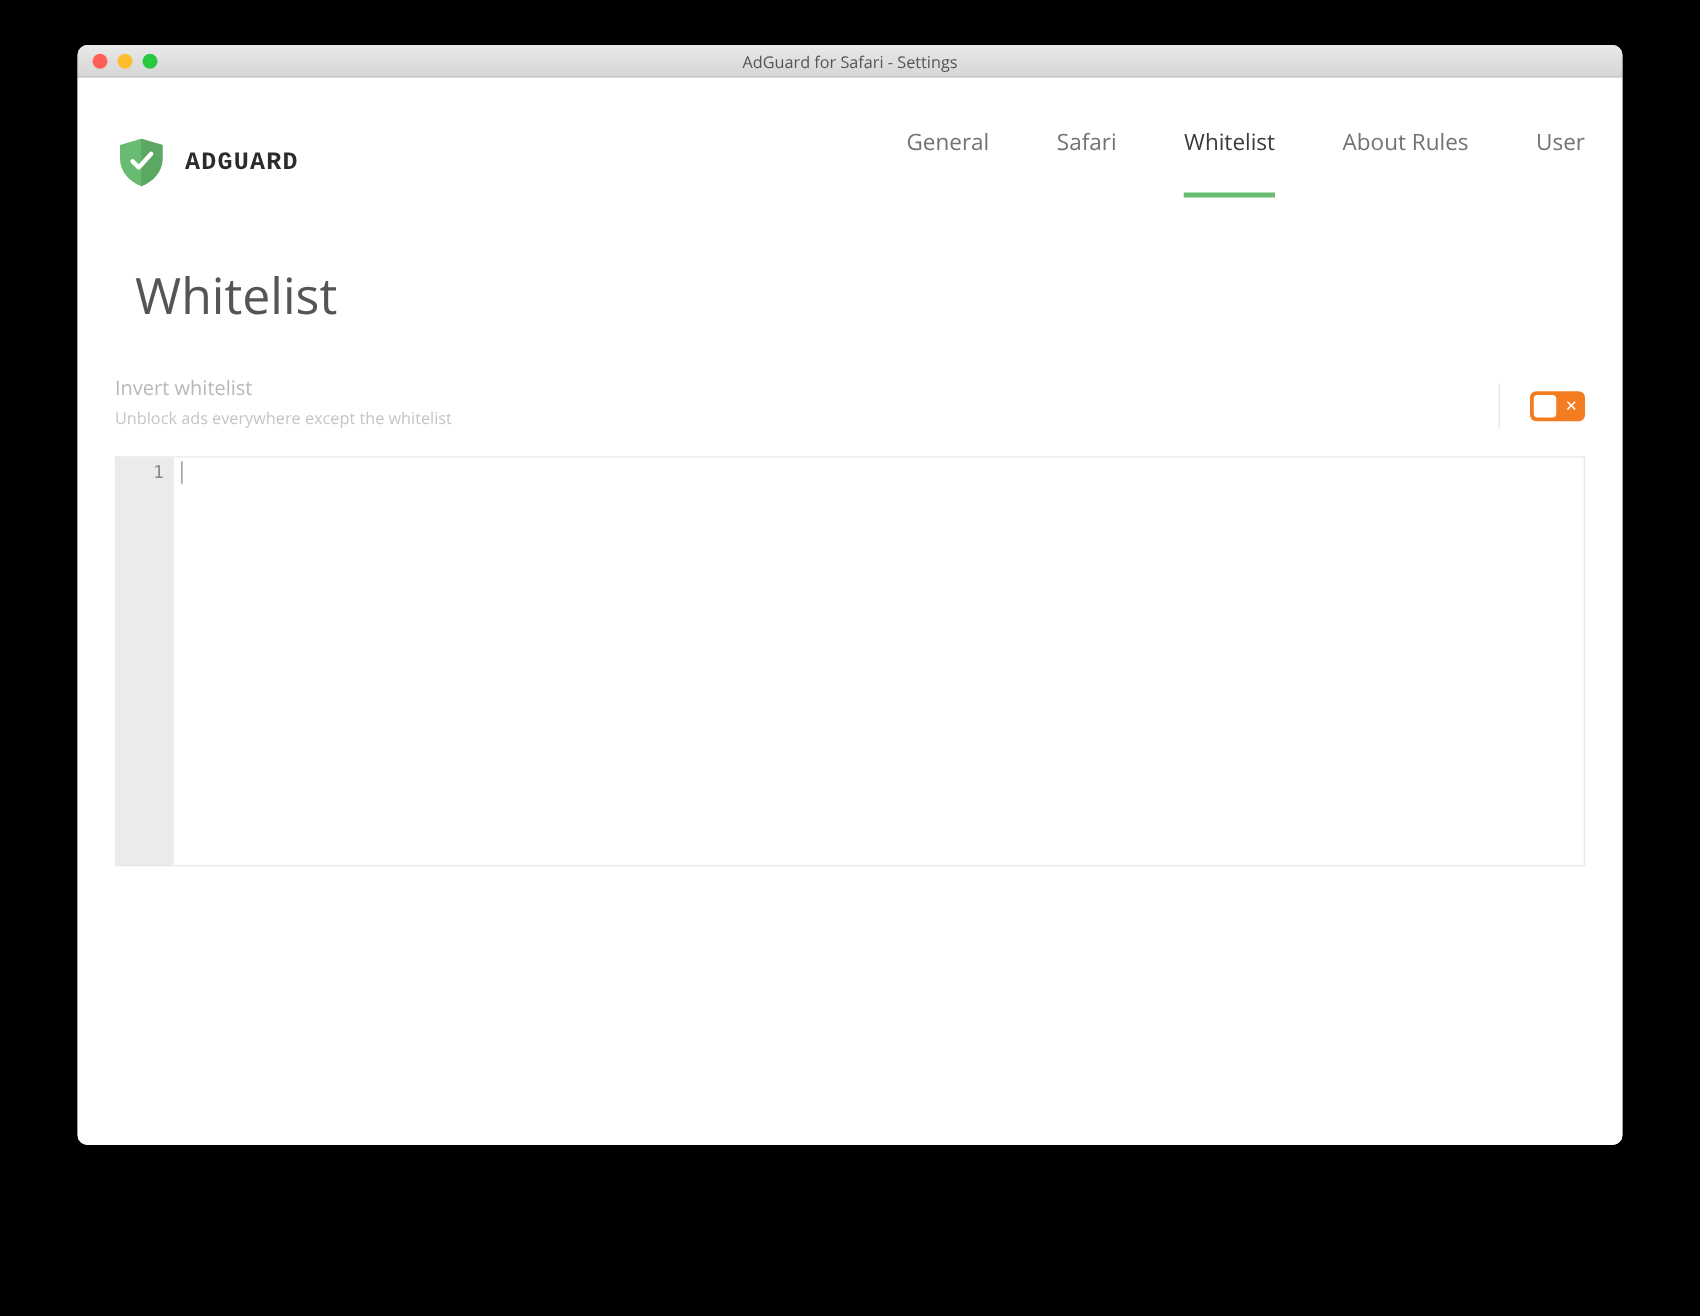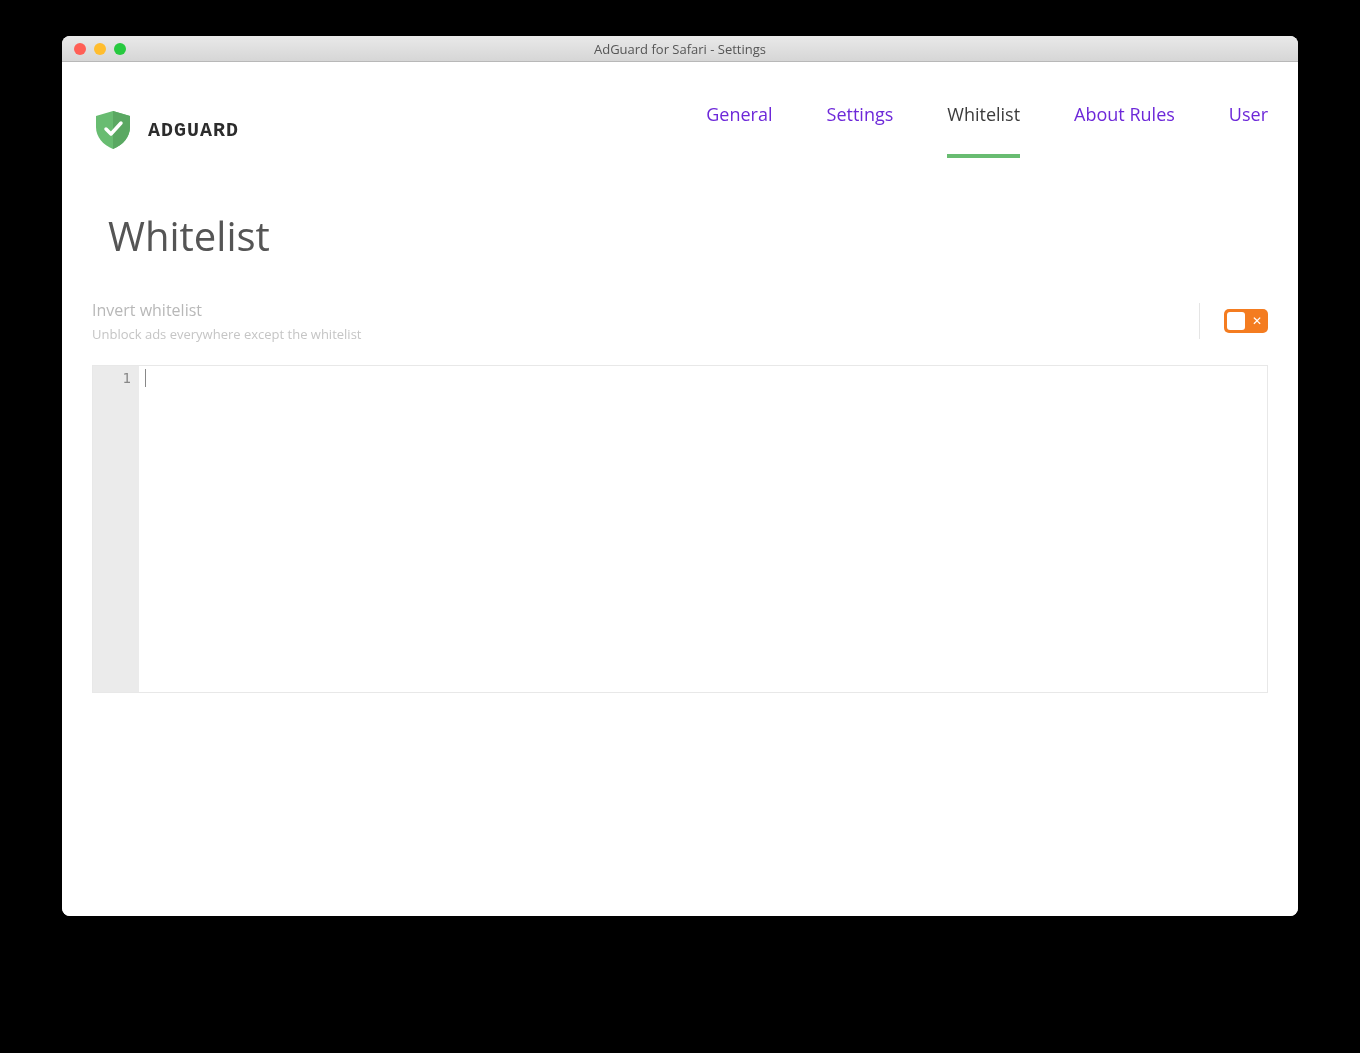--- a/index.html
+++ b/index.html
@@ -93,21 +93,21 @@
       color: #2c2c2c;
     }
     
     .nav {
       display: flex;
       gap: 54px;
     }
     
     .nav-item {
       font-size: 18px;
-      color: #6d28d9;
+      color: #737373;
       cursor: pointer;
       padding-bottom: 28px;
       border-bottom: 4px solid transparent;
       font-weight: 400;
     }
     
     .nav-item.active {
       color: #3c3c3c;
       border-bottom-color: #68bc71;
       font-weight: 500;
@@ -127,21 +127,21 @@
     
     .page-description {
       font-size: 15px;
       color: #444;
       margin-bottom: 40px;
     }
     
     .option-row {
       display: flex;
       justify-content: space-between;
-      align-items: center;
+      align-items: flex-end;
       margin-bottom: 22px;
     }
     
     .option-text {
       flex: 1;
     }
     
     .option-title {
       font-size: 16px;
       color: #b8b8b8;
@@ -241,21 +241,21 @@
       <div class="logo-section">
         <svg class="logo-icon" viewBox="0 0 42 42">
           <path d="M21 2 L38 7 L38 18 C38 28 31 36 21 40 C11 36 4 28 4 18 L4 7 Z" fill="#68bc71"></path>
           <path d="M21 2 L38 7 L38 18 C38 28 31 36 21 40 L21 2 Z" fill="#5aa862"></path>
           <path d="M14 20 L19 25 L29 14" stroke="#fff" stroke-width="3.5" fill="none" stroke-linecap="round" stroke-linejoin="round"></path>
         </svg>
         <div class="logo-text">ADGUARD</div>
       </div>
       <div class="nav">
         <div class="nav-item">General</div>
-        <div class="nav-item">Settings</div>
+        <div class="nav-item">Safari</div>
         <div class="nav-item active">Whitelist</div>
         <div class="nav-item">About Rules</div>
         <div class="nav-item">User</div>
       </div>
     </div>
 
     <div class="main">
       <h1 class="page-title">Whitelist</h1>
 
       <div class="option-row">

